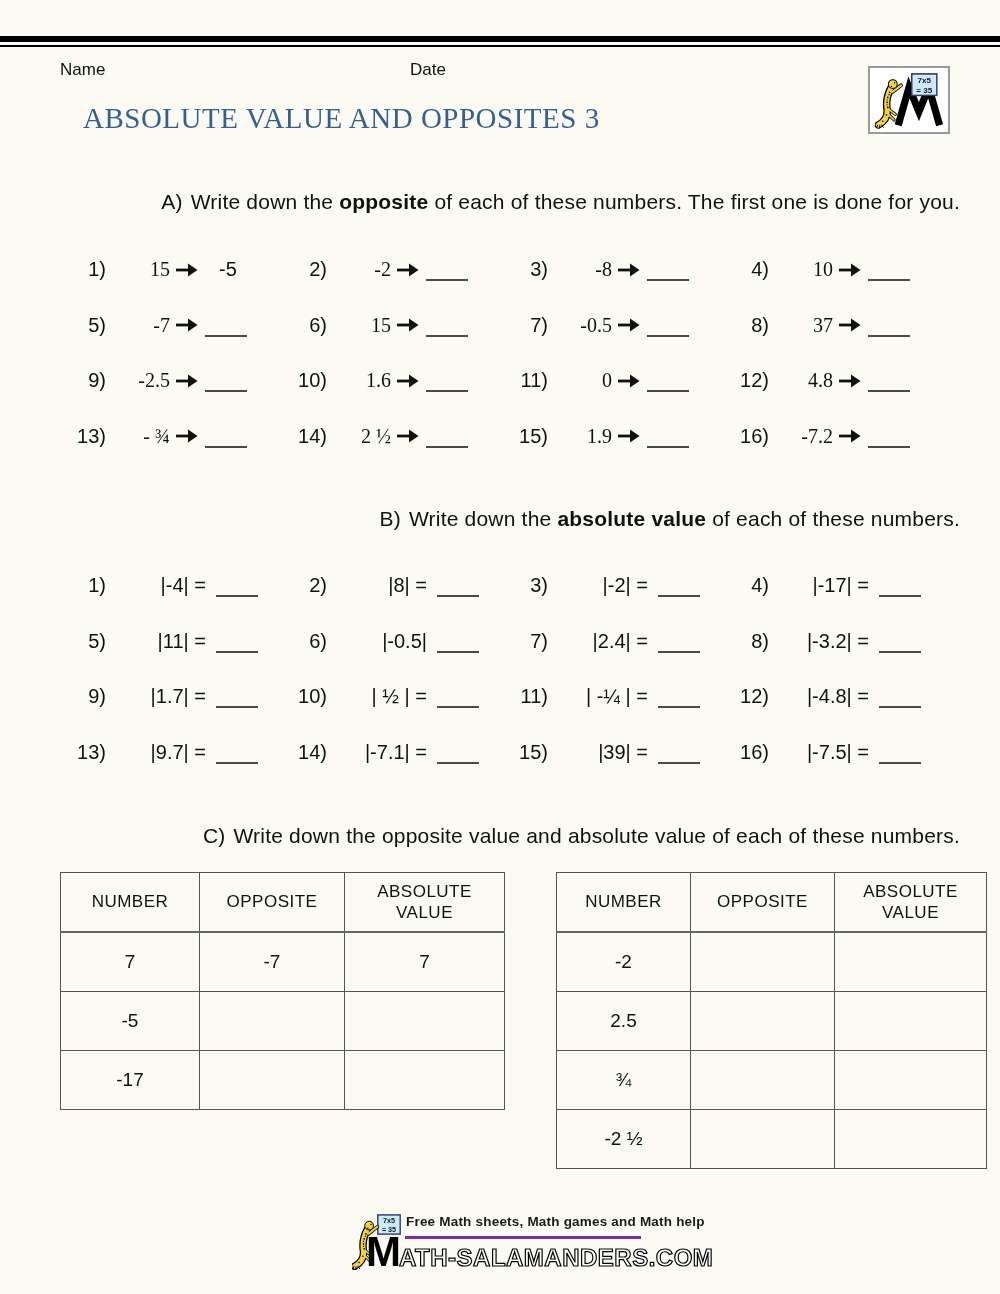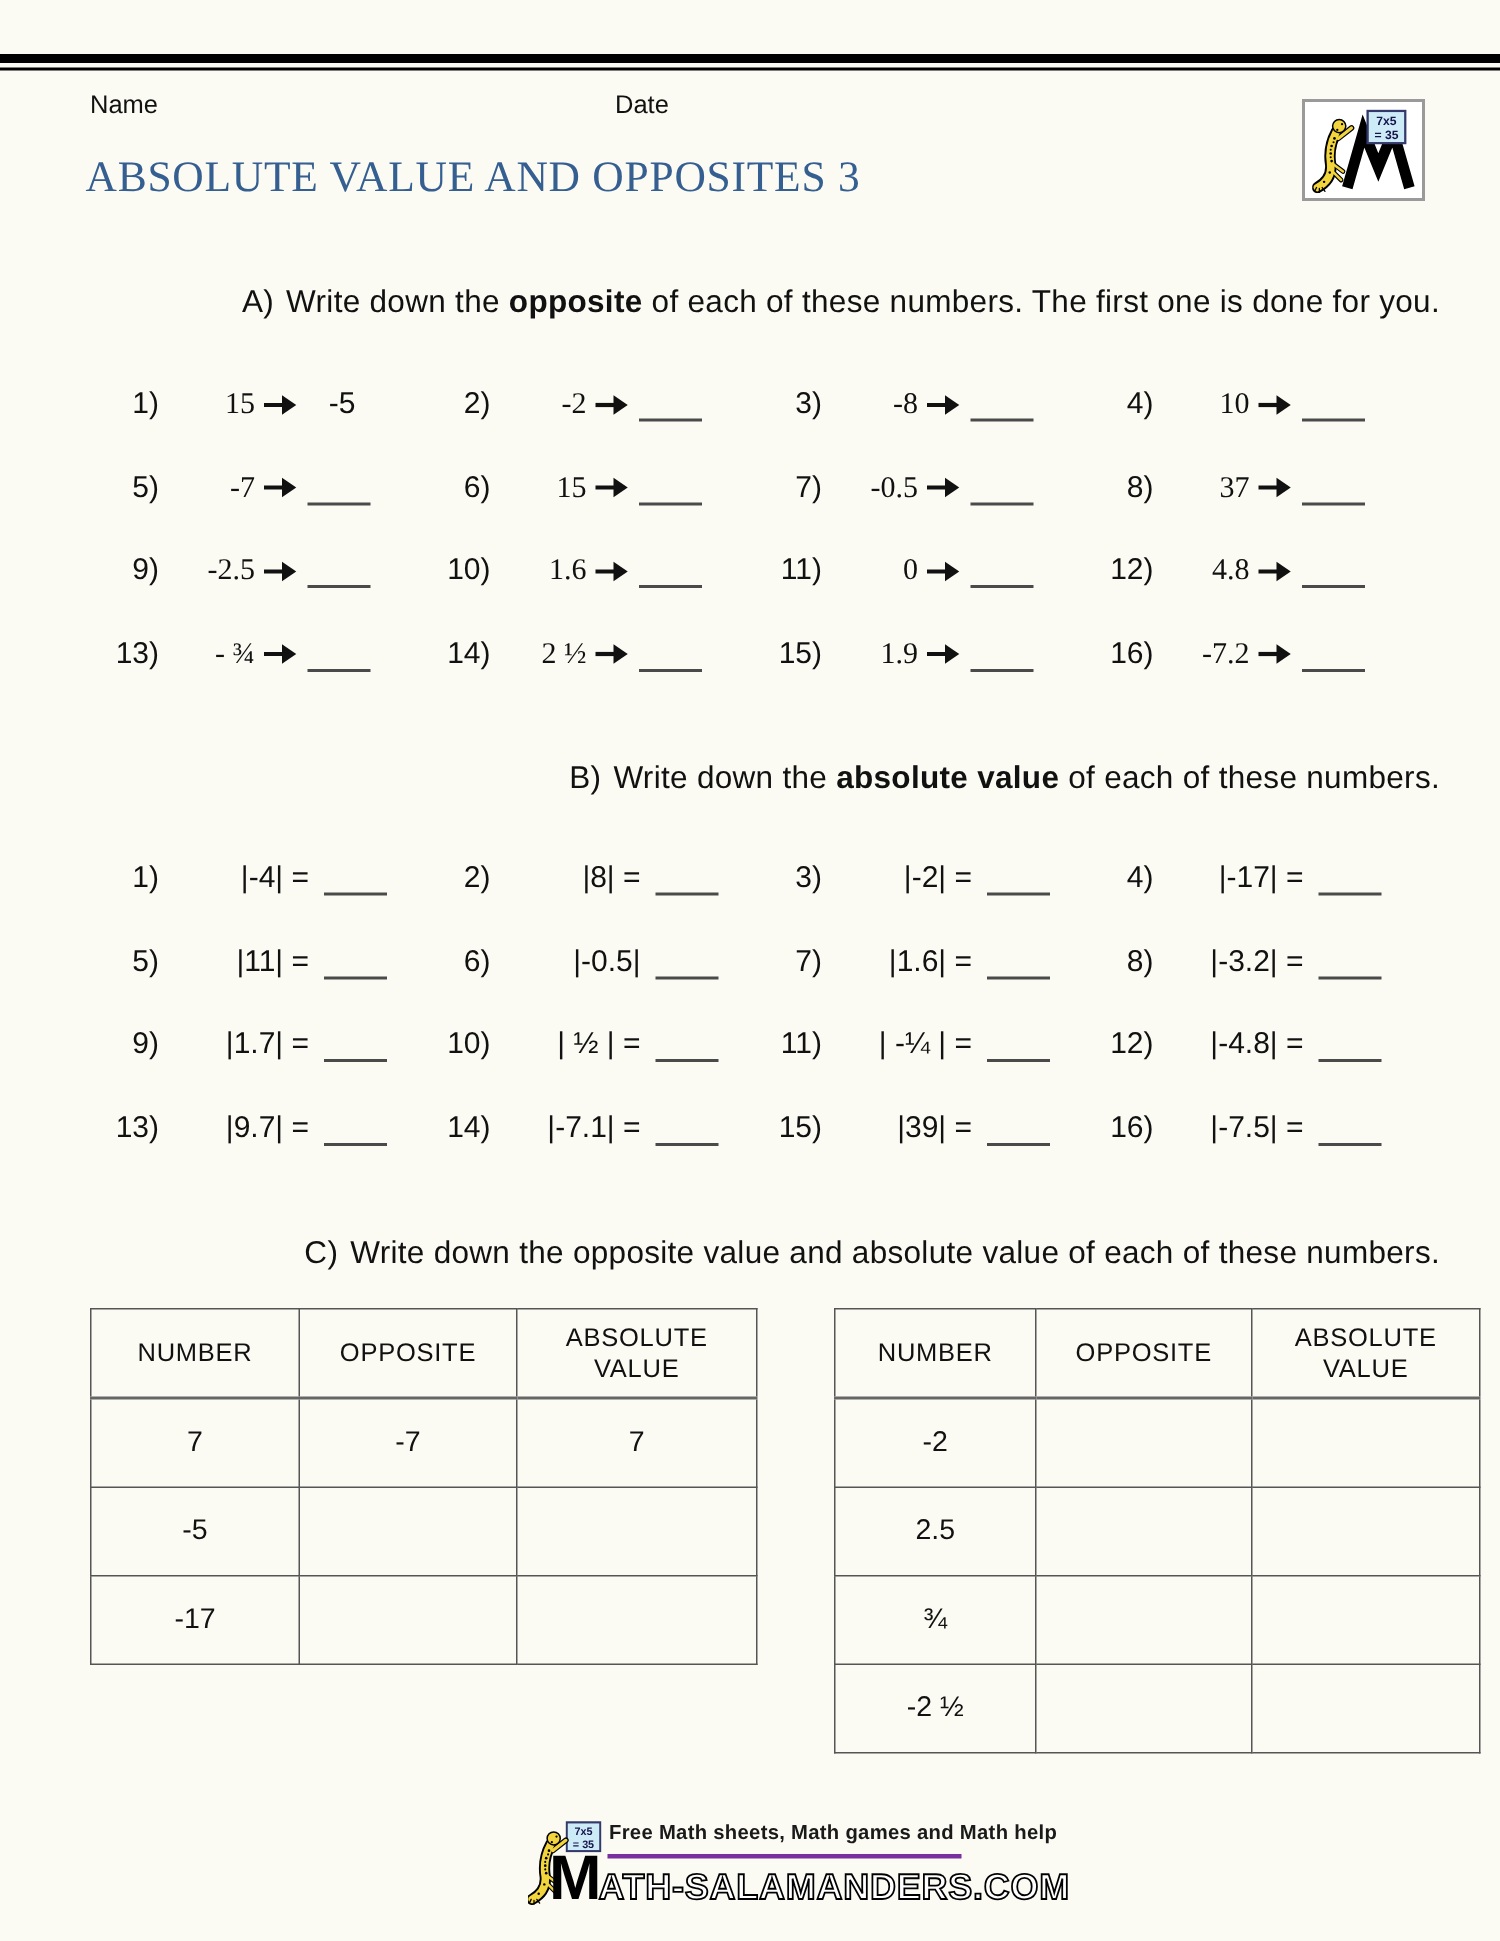--- a/index.html
+++ b/index.html
@@ -101,21 +101,21 @@
 <div class="abs date-label">Date</div>
 
 <div class="abs logo-box">
   <svg width="72" height="58" viewBox="0 0 80 64">
     <polyline points="28,60 40,18 51,45 62,18 74,60" fill="none" stroke="#000" stroke-width="8" stroke-linejoin="miter"></polyline>
     <use href="#sym-board" x="42" y="2" width="30" height="26"></use>
     <use href="#sym-sala" x="2" y="8" width="33" height="56"></use>
   </svg>
 </div>
 
-<div class="abs page-title" style="color: rgb(54, 95, 145);">ABSOLUTE VALUE AND OPPOSITES 3</div>
+<div class="abs page-title" style="color: rgb(54, 95, 145); margin-left: 26px;">ABSOLUTE VALUE AND OPPOSITES 3</div>
 
 <div class="abs sec-head" id="head-a"><span class="sec-label">A)</span><span>Write down the </span><b>opposite</b><span> of each of these numbers. The first one is done for you.</span></div>
 <div class="abs pgrid" id="grid-a">
     <div class="prob">
       <span class="pnum">1)</span>
       <span class="pval">15</span>
       <svg class="arr" width="24" height="16" viewBox="0 0 24 16">
         <path d="M1 8h14" stroke="#111" stroke-width="2.8"></path>
         <path d="M13 1.5l9.5 6.5-9.5 6.5z" fill="#111"></path>
       </svg>
@@ -285,21 +285,21 @@
       <span class="pexpr">|11| =</span>
       <span class="blank"></span>
     </div>
     <div class="prob">
       <span class="pnum">6)</span>
       <span class="pexpr">|-0.5|</span>
       <span class="blank"></span>
     </div>
     <div class="prob">
       <span class="pnum">7)</span>
-      <span class="pexpr">|1.6| =</span>
+      <span class="pexpr">|2.4| =</span>
       <span class="blank"></span>
     </div>
     <div class="prob">
       <span class="pnum">8)</span>
       <span class="pexpr">|-3.2| =</span>
       <span class="blank"></span>
     </div>
     <div class="prob">
       <span class="pnum">9)</span>
       <span class="pexpr">|1.7| =</span>

